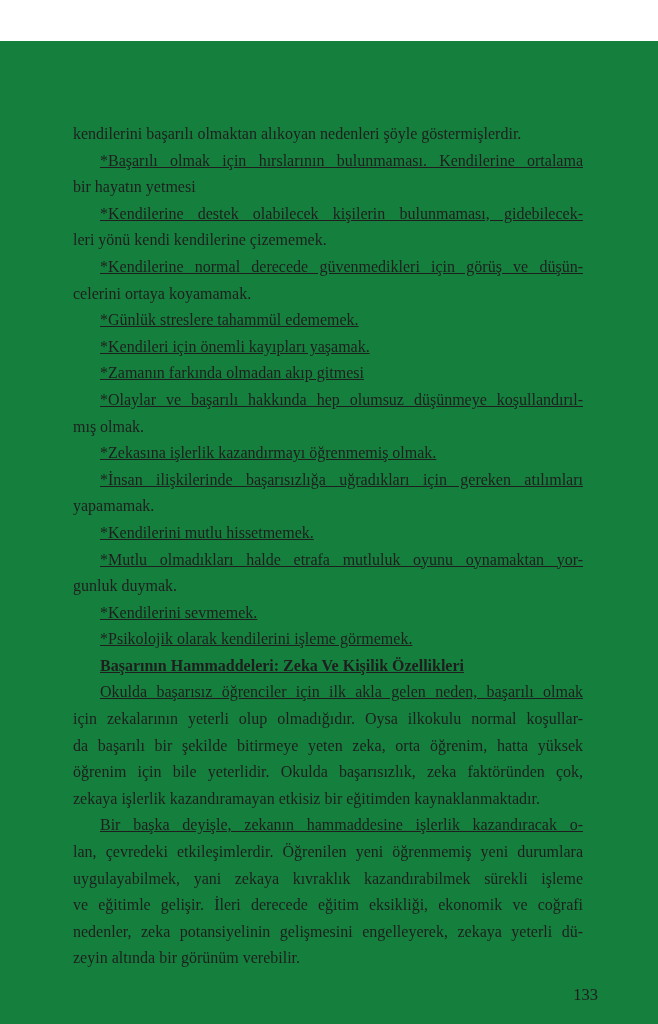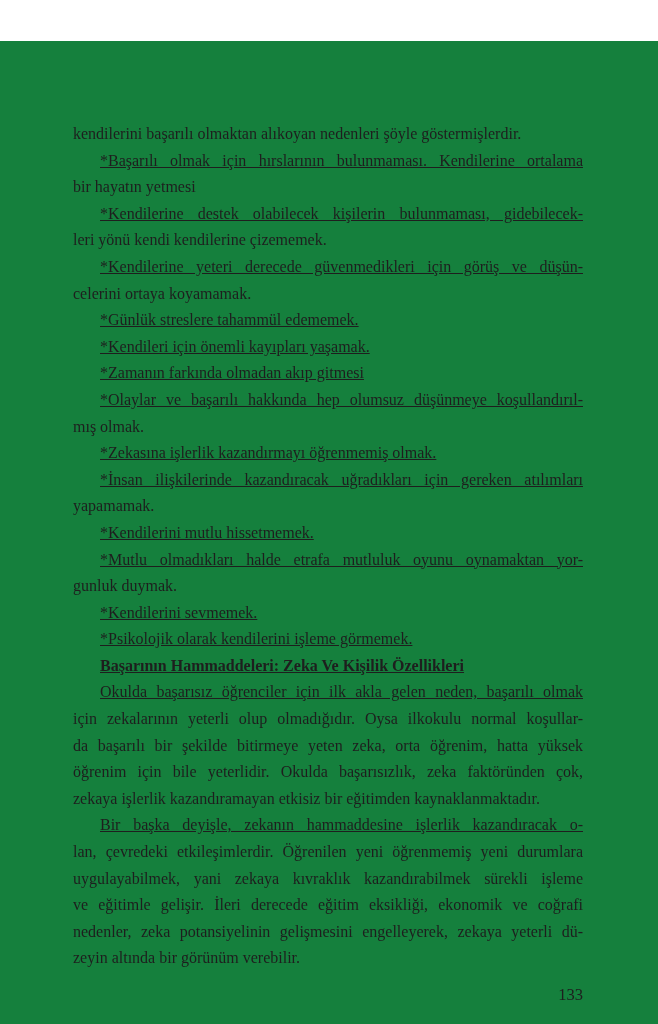--- a/index.html
+++ b/index.html
@@ -36,46 +36,46 @@
   }
   .line.justify {
     text-align: justify;
     text-align-last: justify;
   }
   .line.bold {
     font-weight: bold;
   }
   .page-number {
     position: absolute;
-    right: 75px;
+    right: 60px;
     top: 944px;
     font-size: 16.5px;
     line-height: 20px;
     text-align: right;
   }
 </style>
 </head>
 <body>
 
 <div class="page" style="background: #15803d; color: rgb(30, 30, 30); margin-top: 41px;">
   <div class="text-column">
       <p class="line">kendilerini başarılı olmaktan alıkoyan nedenleri şöyle göstermişlerdir.</p>
       <p class="line indent justify">*Başarılı olmak için hırslarının bulunmaması. Kendilerine ortalama</p>
       <p class="line">bir hayatın yetmesi</p>
       <p class="line indent justify">*Kendilerine destek olabilecek kişilerin bulunmaması, gidebilecek-</p>
       <p class="line">leri yönü kendi kendilerine çizememek.</p>
-      <p class="line indent justify">*Kendilerine yeteri derecede güvenmedikleri için görüş ve düşün-</p>
+      <p class="line indent justify">*Kendilerine normal derecede güvenmedikleri için görüş ve düşün-</p>
       <p class="line">celerini ortaya koyamamak.</p>
       <p class="line indent">*Günlük streslere tahammül edememek.</p>
       <p class="line indent">*Kendileri için önemli kayıpları yaşamak.</p>
       <p class="line indent">*Zamanın farkında olmadan akıp gitmesi</p>
       <p class="line indent justify">*Olaylar ve başarılı hakkında hep olumsuz düşünmeye koşullandırıl-</p>
       <p class="line">mış olmak.</p>
       <p class="line indent">*Zekasına işlerlik kazandırmayı öğrenmemiş olmak.</p>
-      <p class="line indent justify">*İnsan ilişkilerinde kazandıracak uğradıkları için gereken atılımları</p>
+      <p class="line indent justify">*İnsan ilişkilerinde başarısızlığa uğradıkları için gereken atılımları</p>
       <p class="line">yapamamak.</p>
       <p class="line indent">*Kendilerini mutlu hissetmemek.</p>
       <p class="line indent justify">*Mutlu olmadıkları halde etrafa mutluluk oyunu oynamaktan yor-</p>
       <p class="line">gunluk duymak.</p>
       <p class="line indent">*Kendilerini sevmemek.</p>
       <p class="line indent">*Psikolojik olarak kendilerini işleme görmemek.</p>
       <p class="line indent bold">Başarının Hammaddeleri: Zeka Ve Kişilik Özellikleri</p>
       <p class="line indent justify">Okulda başarısız öğrenciler için ilk akla gelen neden, başarılı olmak</p>
       <p class="line justify">için zekalarının yeterli olup olmadığıdır. Oysa ilkokulu normal koşullar-</p>
       <p class="line justify">da başarılı bir şekilde bitirmeye yeten zeka, orta öğrenim, hatta yüksek</p>

